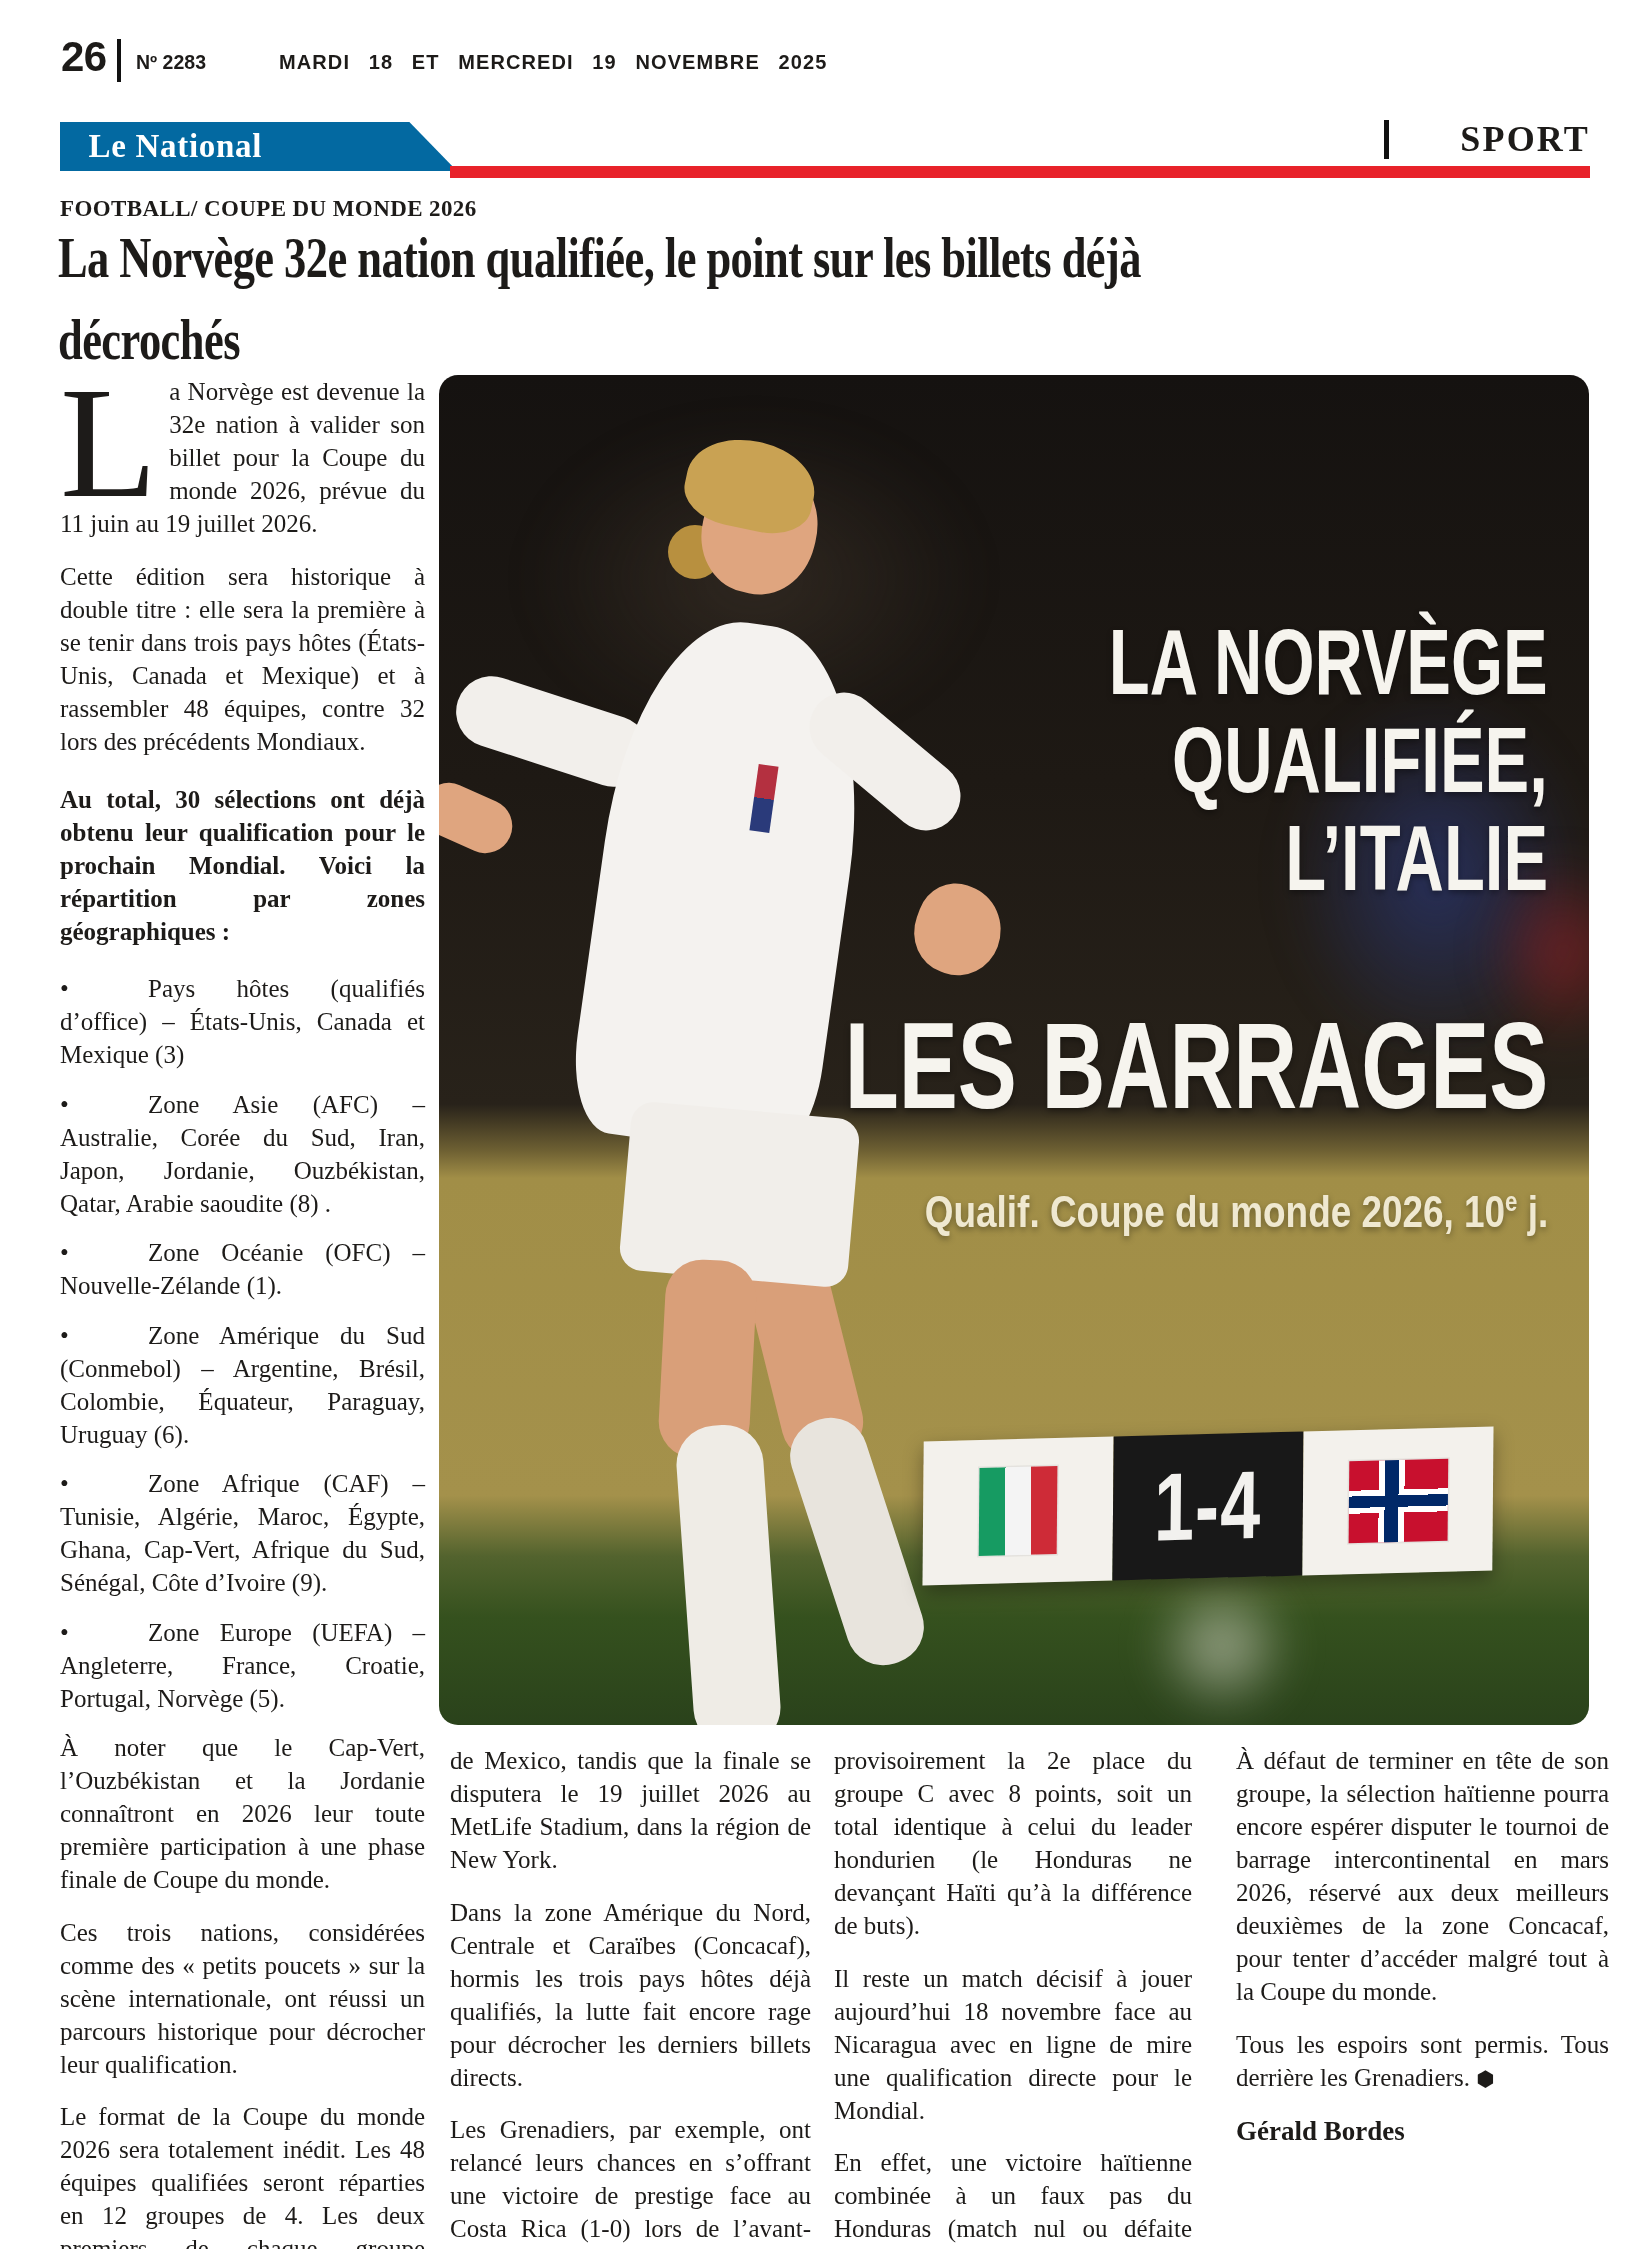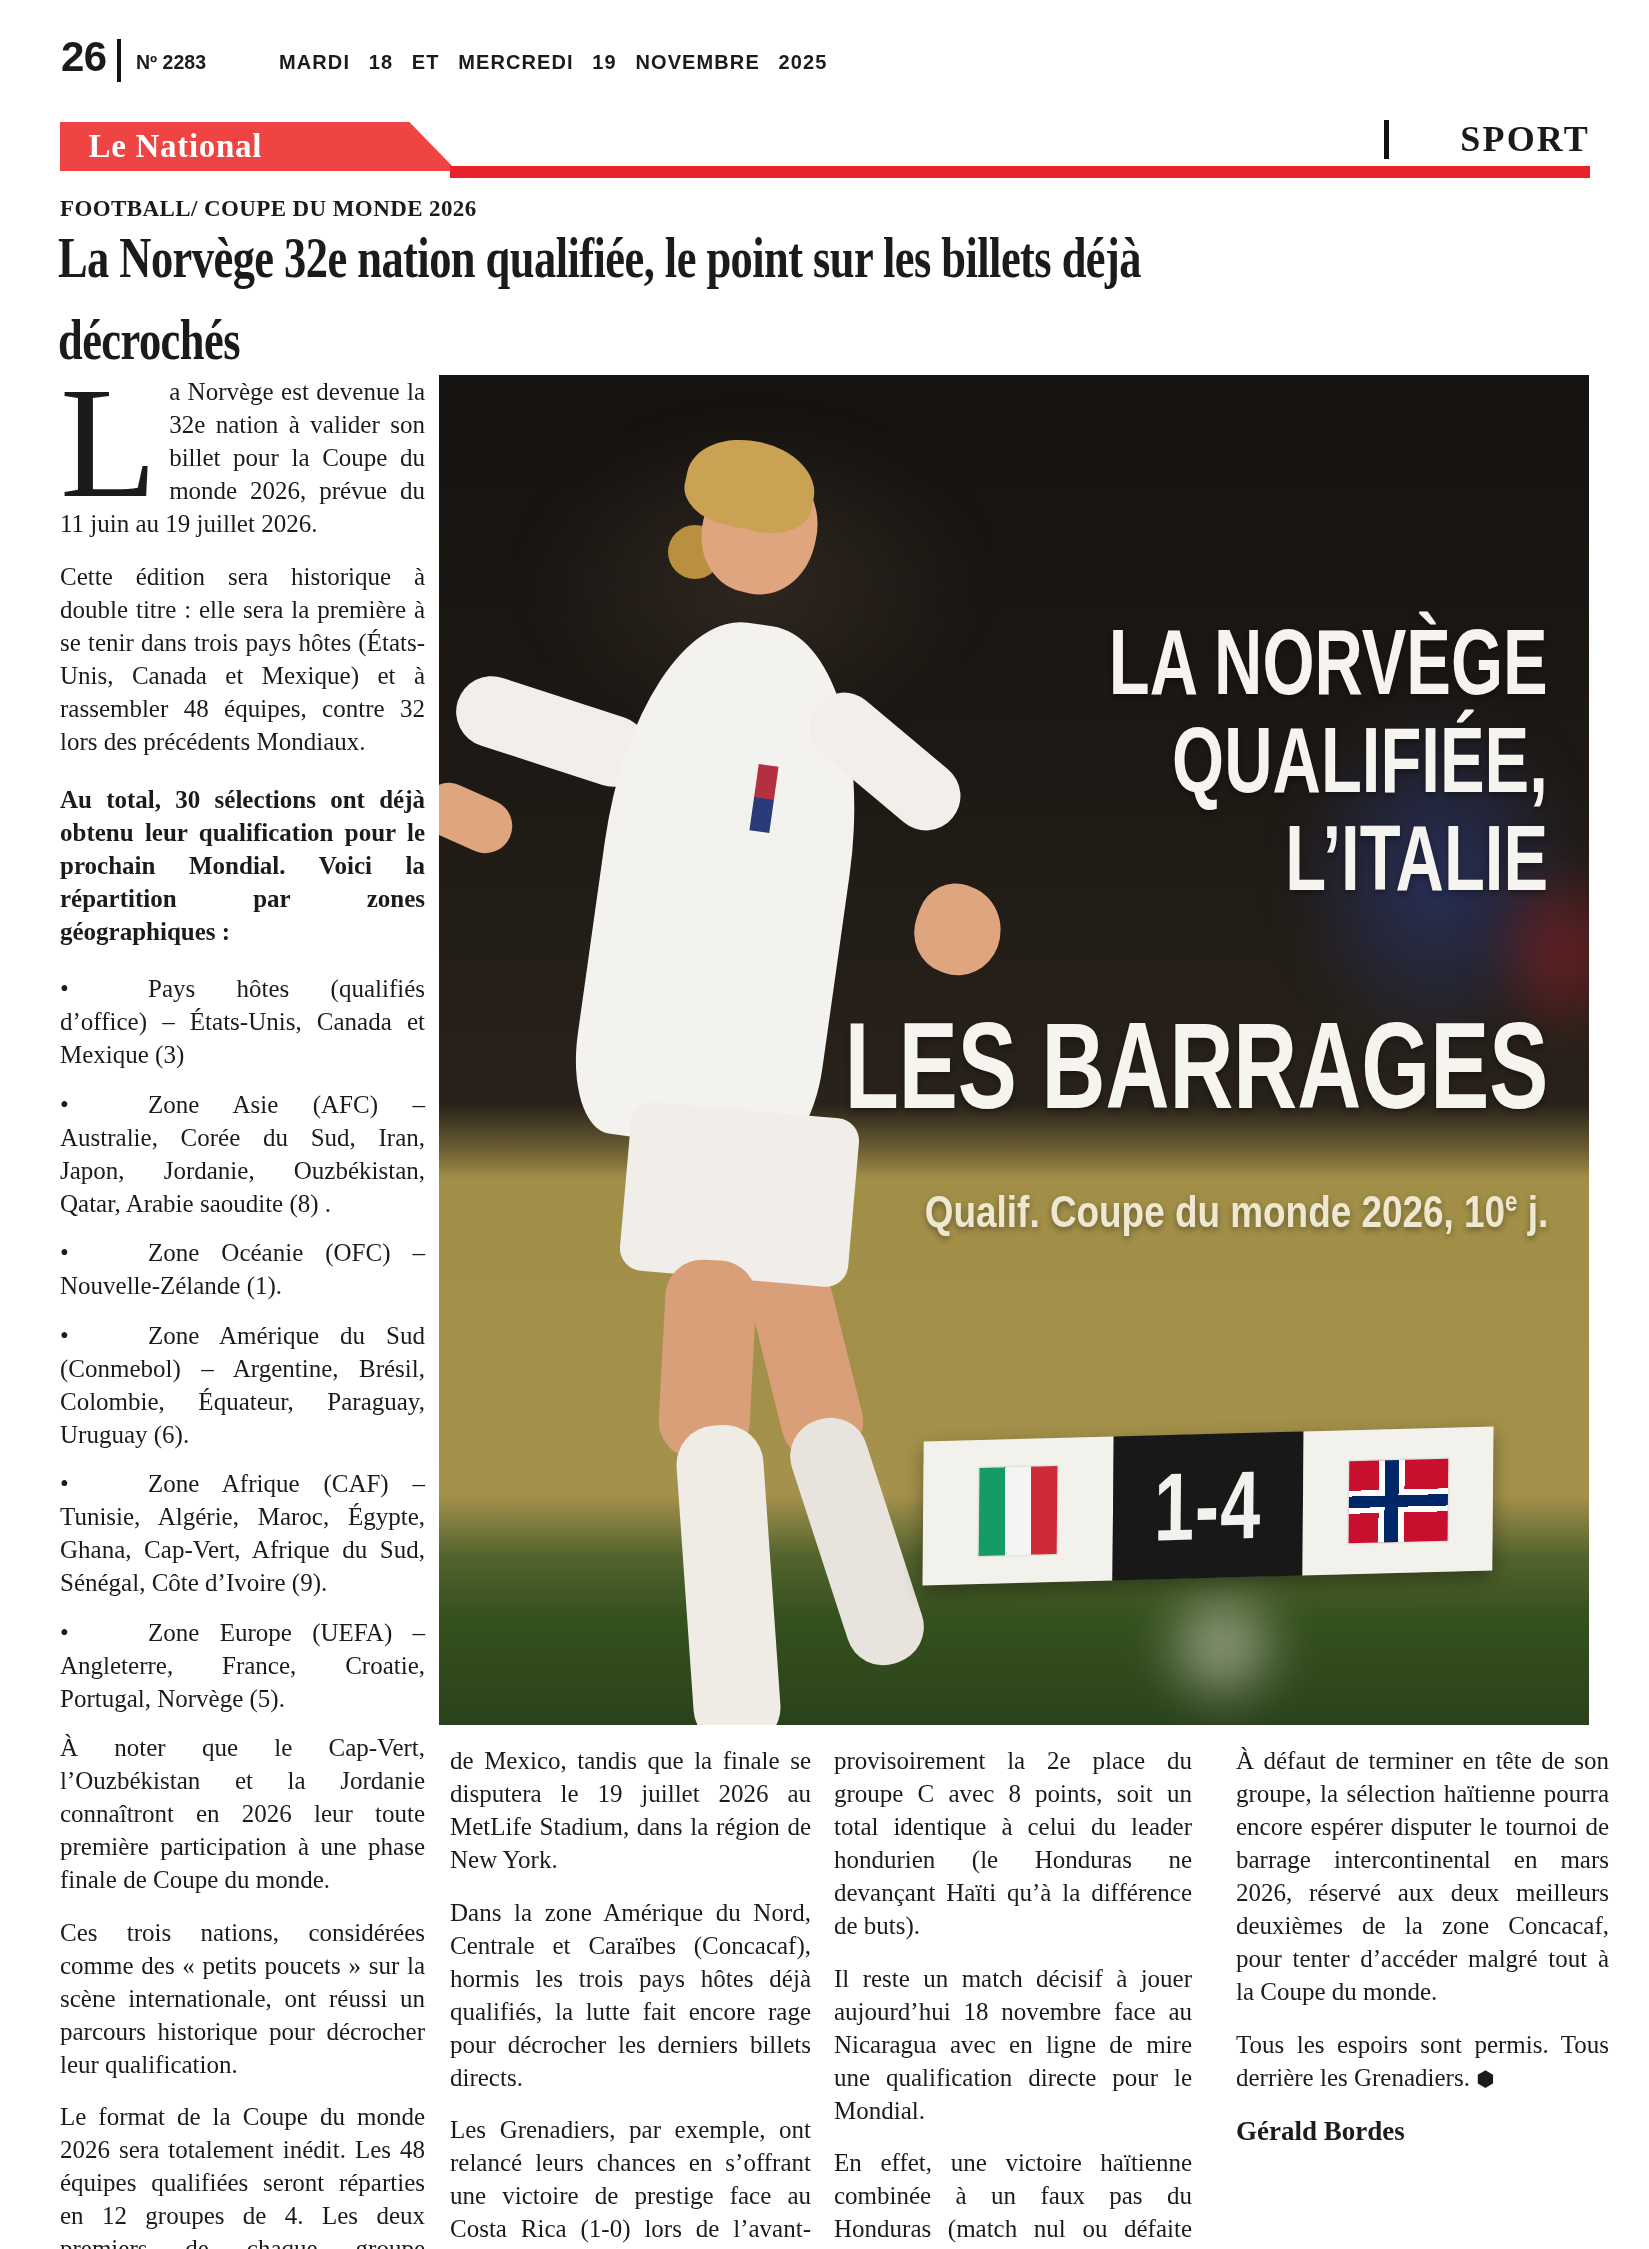--- a/index.html
+++ b/index.html
@@ -11,21 +11,21 @@
   .pagenum{position:absolute;left:61px;top:33px;font-family:"Liberation Sans",sans-serif;
     font-weight:bold;font-size:42px;letter-spacing:-0.7px;}
   .pgbar{position:absolute;left:117px;top:39px;width:3.7px;height:43px;background:#111;}
   .issue{position:absolute;left:136px;top:51px;font-family:"Liberation Sans",sans-serif;
     font-weight:bold;font-size:19.5px;}
   .dateline{position:absolute;left:279px;top:51px;font-family:"Liberation Sans",sans-serif;
     font-weight:bold;font-size:20px;letter-spacing:1.1px;word-spacing:12px;}
   .sportsep{position:absolute;left:1384px;top:120px;width:5.2px;height:39px;background:#111;}
   .sport{position:absolute;right:60px;top:118px;font-family:"Liberation Serif",serif;
     font-weight:bold;font-size:36px;letter-spacing:2.2px;text-align:right;}
-  .banner{position:absolute;left:60px;top:122px;width:397px;height:49px;background:#ef4444;
+  .banner{position:absolute;left:60px;top:122px;width:397px;height:49px;background:#0369a1;
     clip-path:polygon(0 0,88% 0,100% 100%,0 100%);}
   .banner .brand{position:absolute;left:28.5px;top:6px;color:#fff;font-weight:bold;
     font-size:33px;letter-spacing:0.7px;font-family:"Liberation Serif",serif;}
   .redrule{position:absolute;left:450px;top:166px;width:1140px;height:12px;background:#e8222a;}
   
   .kicker{position:absolute;left:60px;top:196px;font-weight:bold;font-size:23px;letter-spacing:0.4px;}
   .hl{position:absolute;left:58px;width:1545px;font-weight:bold;}
   .hl1{top:225px;} .hl2{top:307px;}
   .hl .hsc{display:inline-block;transform:scaleX(.78);transform-origin:left;
     font-size:57px;letter-spacing:-0.7px;white-space:nowrap;}
@@ -38,21 +38,21 @@
   .col4{left:1216px;top:1744px;width:373px;margin-left:20px;}
   .lead{font-weight:bold;margin-top:25.5px !important;margin-bottom:24px !important;}
   p.bullet{margin-bottom:16.5px;}
   .bmark{display:inline-block;width:88px;}
   .dropcap{float:left;font-size:159px;line-height:112px;padding:10.5px 12px 0 0;}
   .byline{font-weight:bold;font-size:27px;margin-top:33px;text-align:left;}
   .endmark{font-size:21px;}
   
   .photo{position:absolute;left:439px;top:375px;width:1150px;height:1350px;overflow:hidden;
     background:linear-gradient(180deg,#151210 0%,#1e1914 30%,#28221a 54%,#6f6133 57.5%,
-      #a18e47 59.5%,#a4914b 83%,#53632e 87.5%,#35511e 92%,#2a421b 100%);}
+      #a18e47 59.5%,#a4914b 83%,#53632e 87.5%,#35511e 92%,#2a421b 100%);border-radius:19px;}
   .blob{position:absolute;border-radius:50%;filter:blur(21px);}
   .blob.b-blue{left:847px;top:322px;width:300px;height:360px;
     background:radial-gradient(closest-side,rgba(45,65,150,.55),transparent);}
   .blob.b-crowd{left:90px;top:45px;width:450px;height:315px;
     background:radial-gradient(closest-side,rgba(90,75,60,.35),transparent);}
   .blob.b-red{left:1046px;top:480px;width:157px;height:195px;
     background:radial-gradient(closest-side,rgba(170,35,45,.55),transparent);}
   .blob.b-white{left:712px;top:1200px;width:142px;height:142px;
     background:radial-gradient(closest-side,rgba(235,233,222,.6),transparent);}
   

